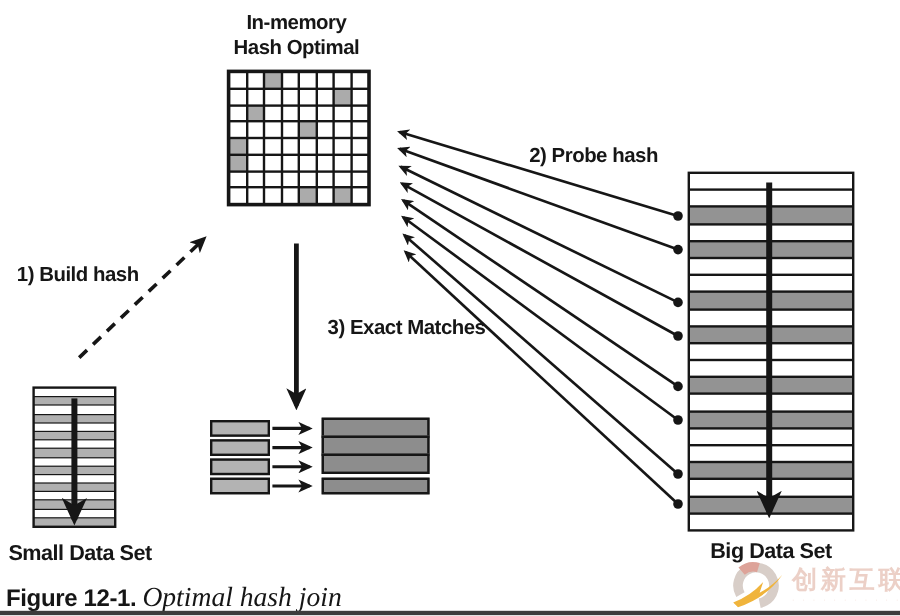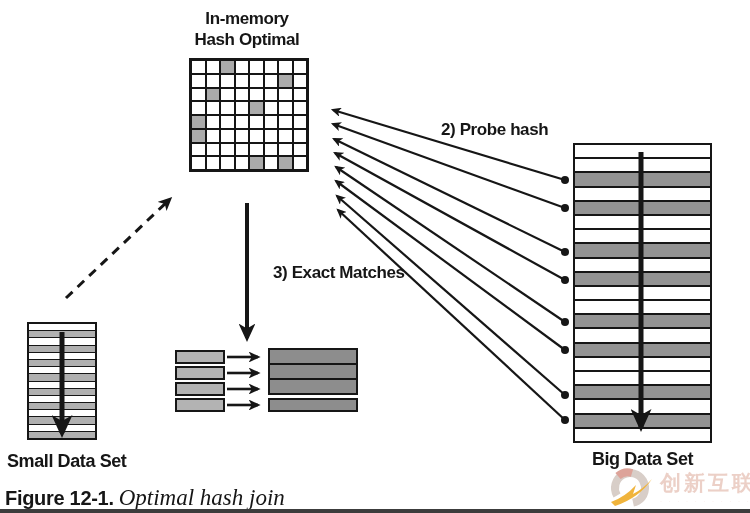--- a/index.html
+++ b/index.html
@@ -115,20 +115,21 @@
       <div class="gcell"></div>
       <div class="gcell"></div>
       <div class="gcell"></div>
       <div class="gcell"></div>
       <div class="gcell s"></div>
       <div class="gcell"></div>
       <div class="gcell s"></div>
       <div class="gcell"></div>
     </div>
 
+  <div class="label" id="lbl-step1">1) Build hash</div>
   <div class="label" id="lbl-step2">2) Probe hash</div>
   <div class="label" id="lbl-step3">3) Exact Matches</div>
 
   <div class="stable" id="small-table">
       <div class="trow"></div>
       <div class="trow g"></div>
       <div class="trow"></div>
       <div class="trow g"></div>
       <div class="trow"></div>
       <div class="trow g"></div>

